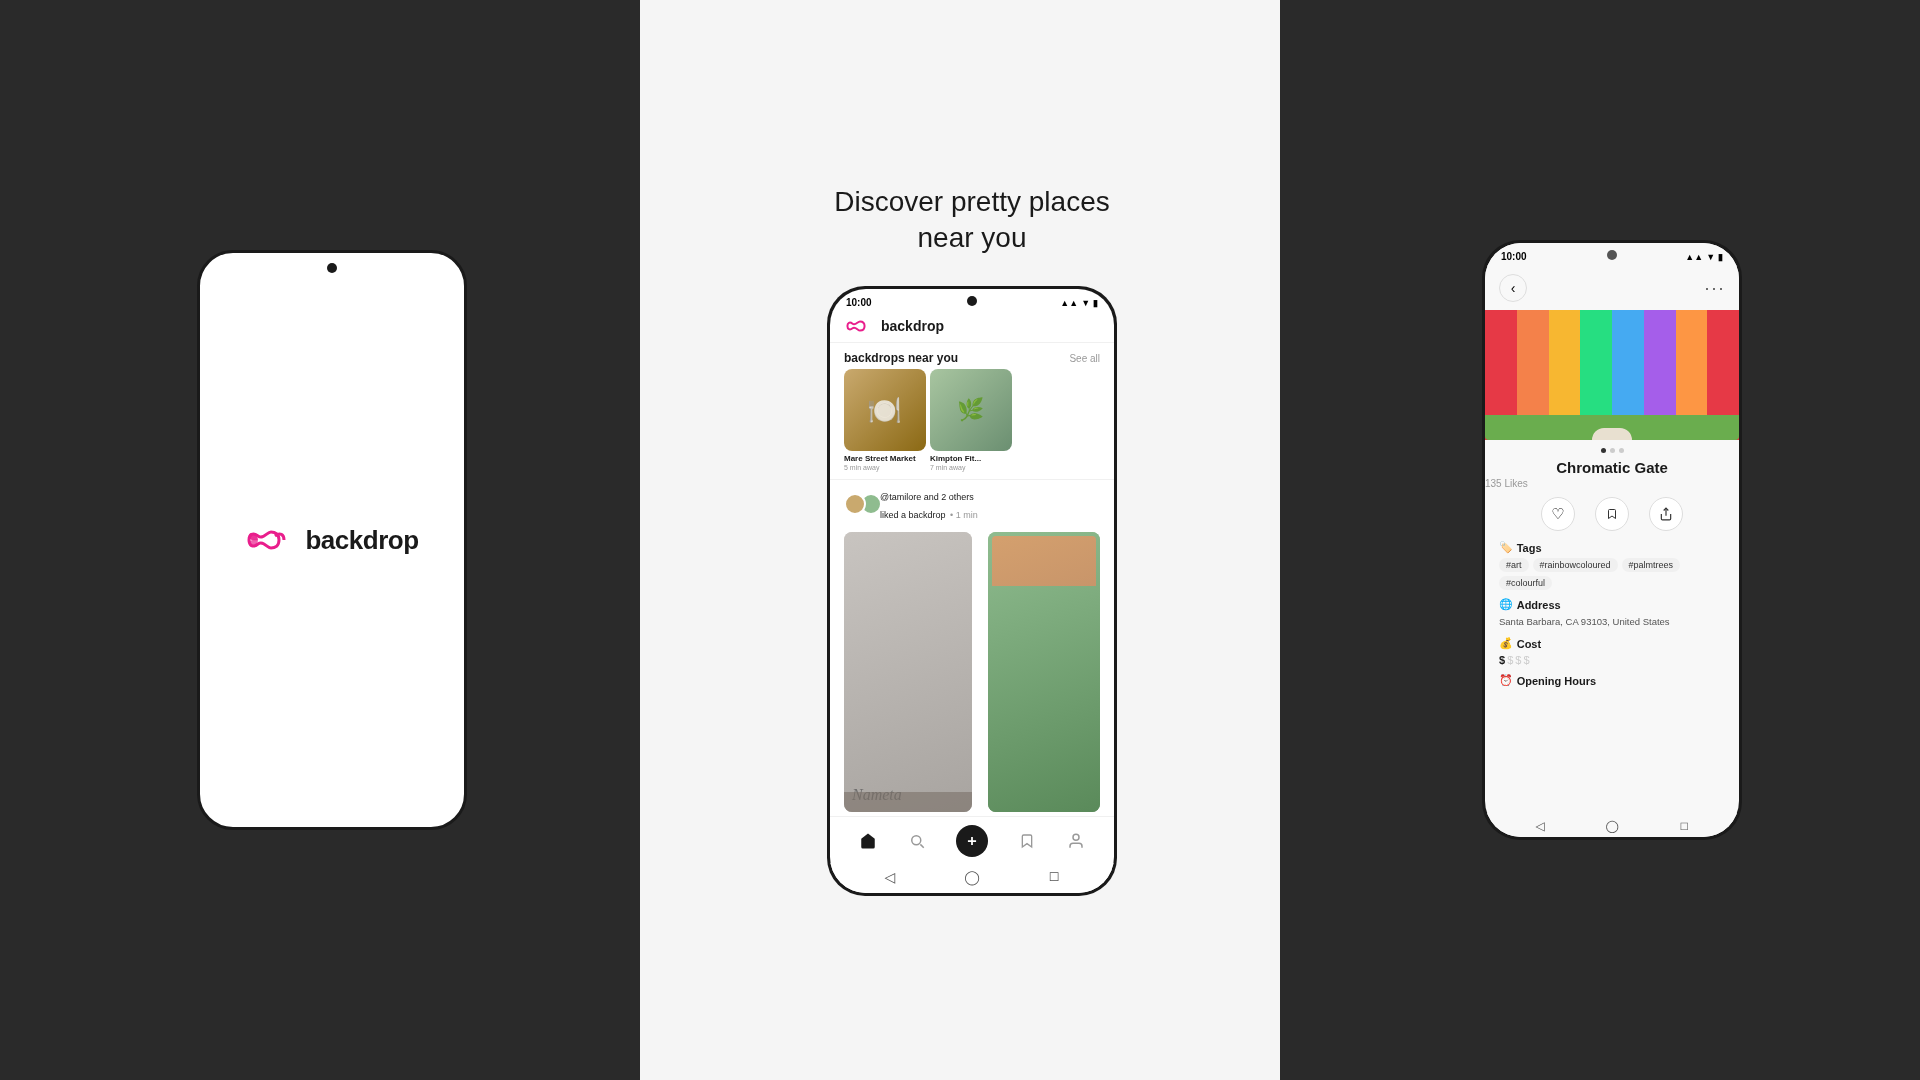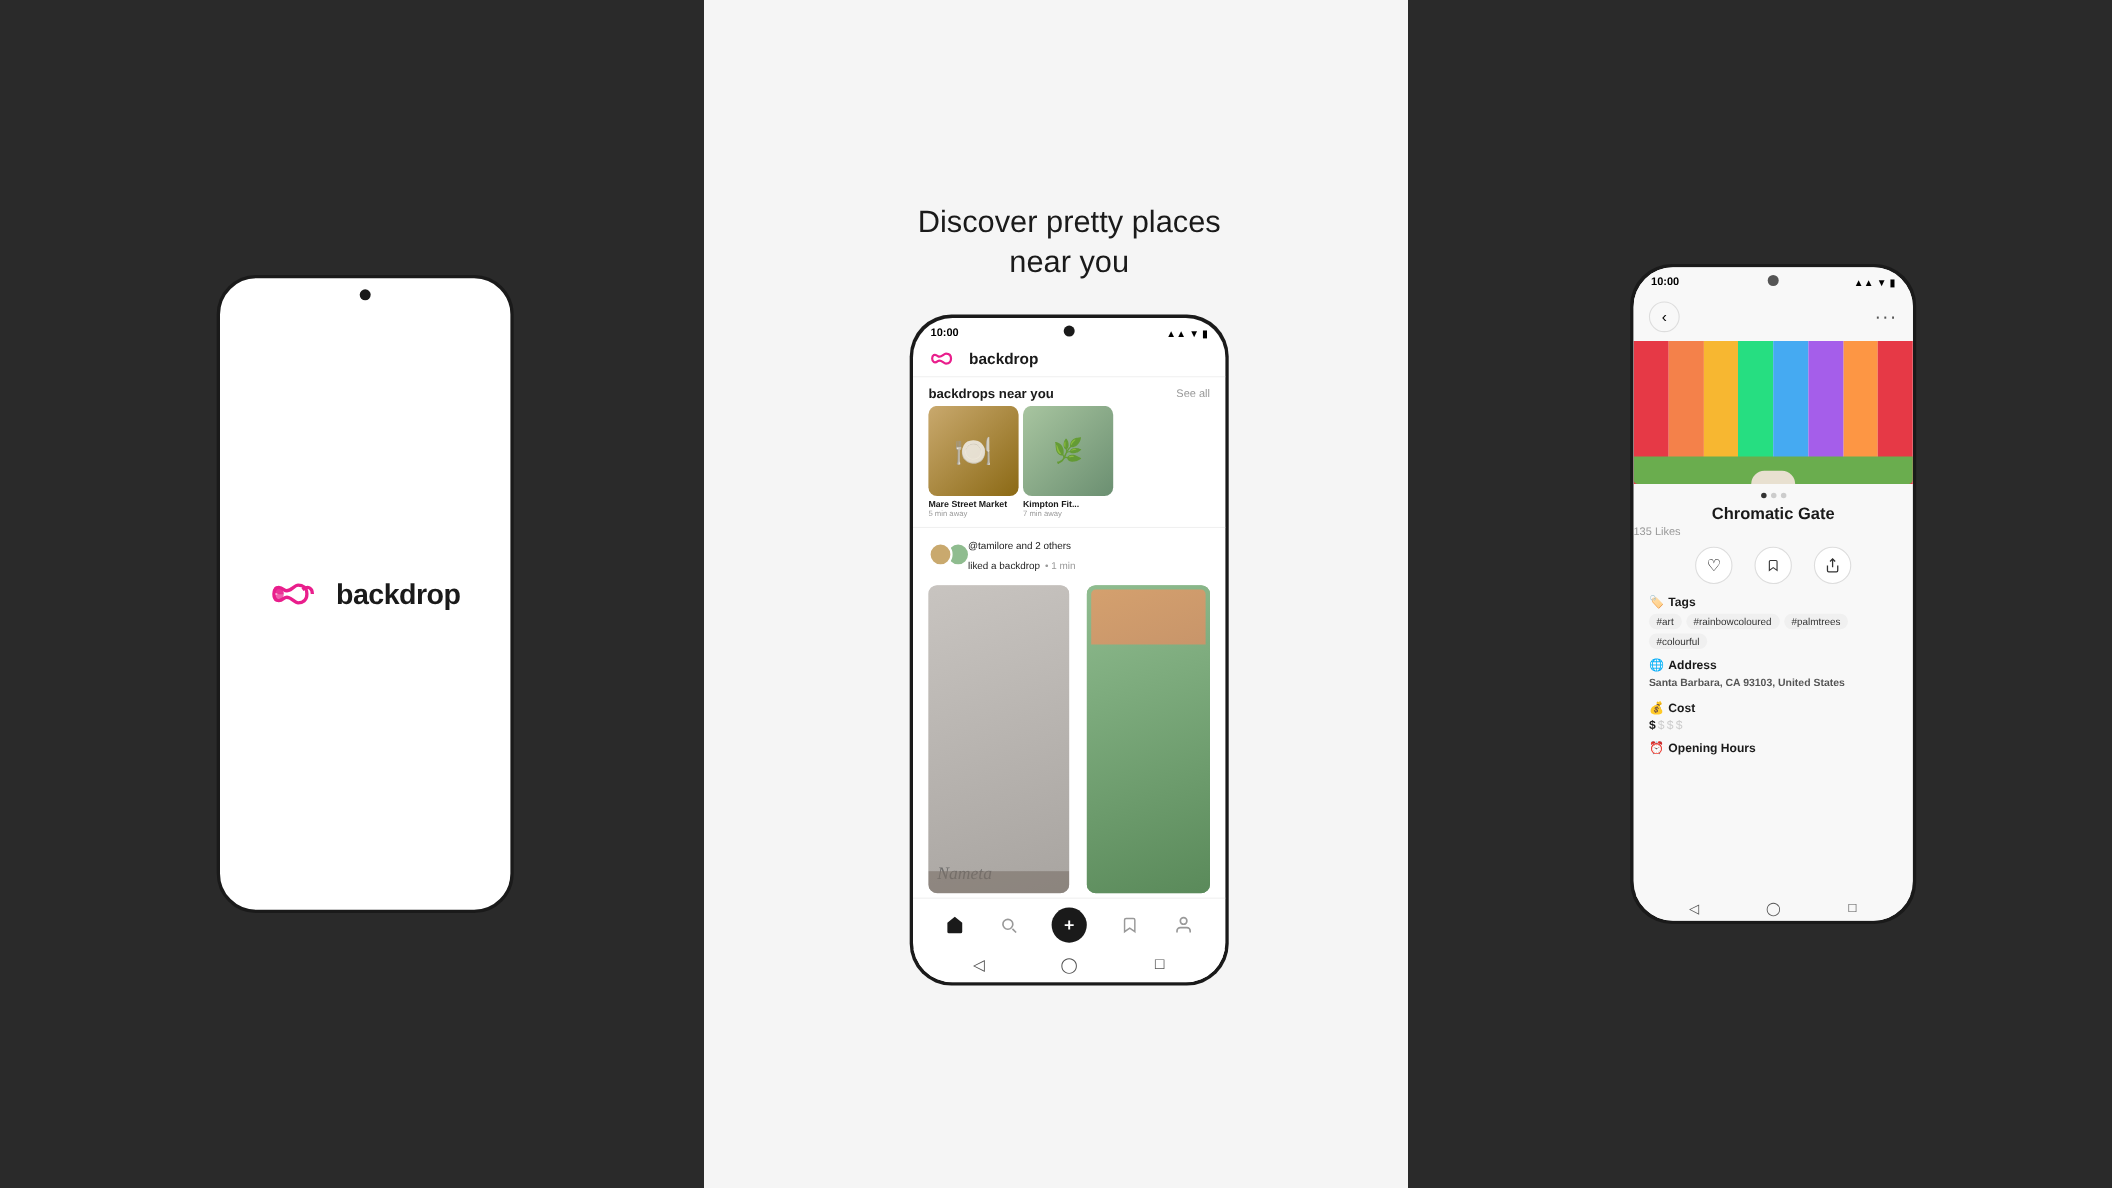--- a/index.html
+++ b/index.html
@@ -400,21 +400,20 @@
       color: #1a1a1a;
       margin-bottom: 4px;
       display: flex;
       align-items: center;
       gap: 4px;
     }
     .info-content {
       font-size: 9.5px;
       color: #555;
       line-height: 1.5;
-      font-weight: bold;
     }
     .tags-row {
       display: flex;
       flex-wrap: wrap;
       gap: 4px;
       margin-top: 2px;
     }
     .tag {
       background: #f0f0f0;
       border-radius: 10px;

